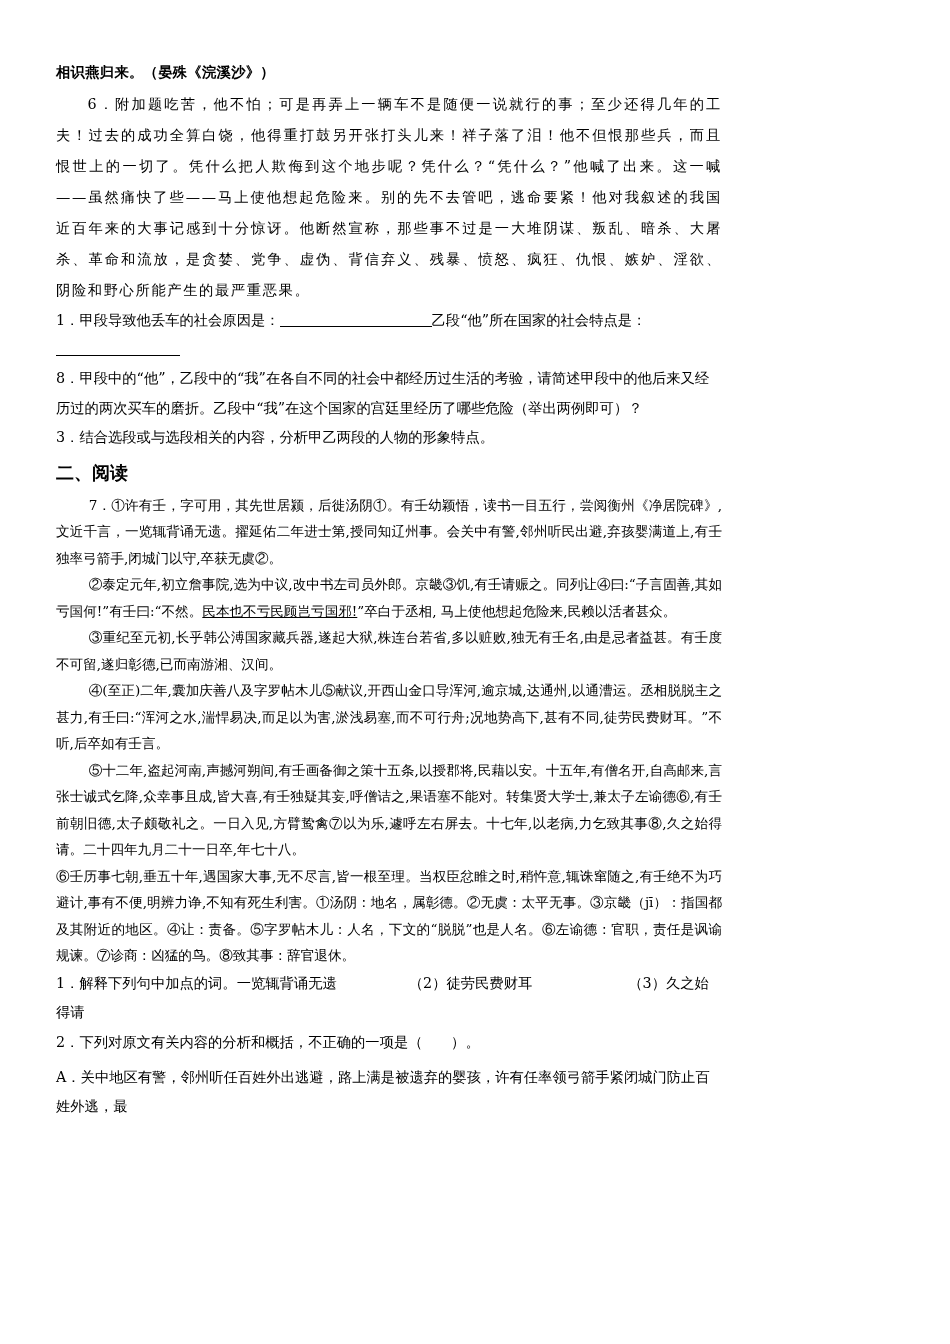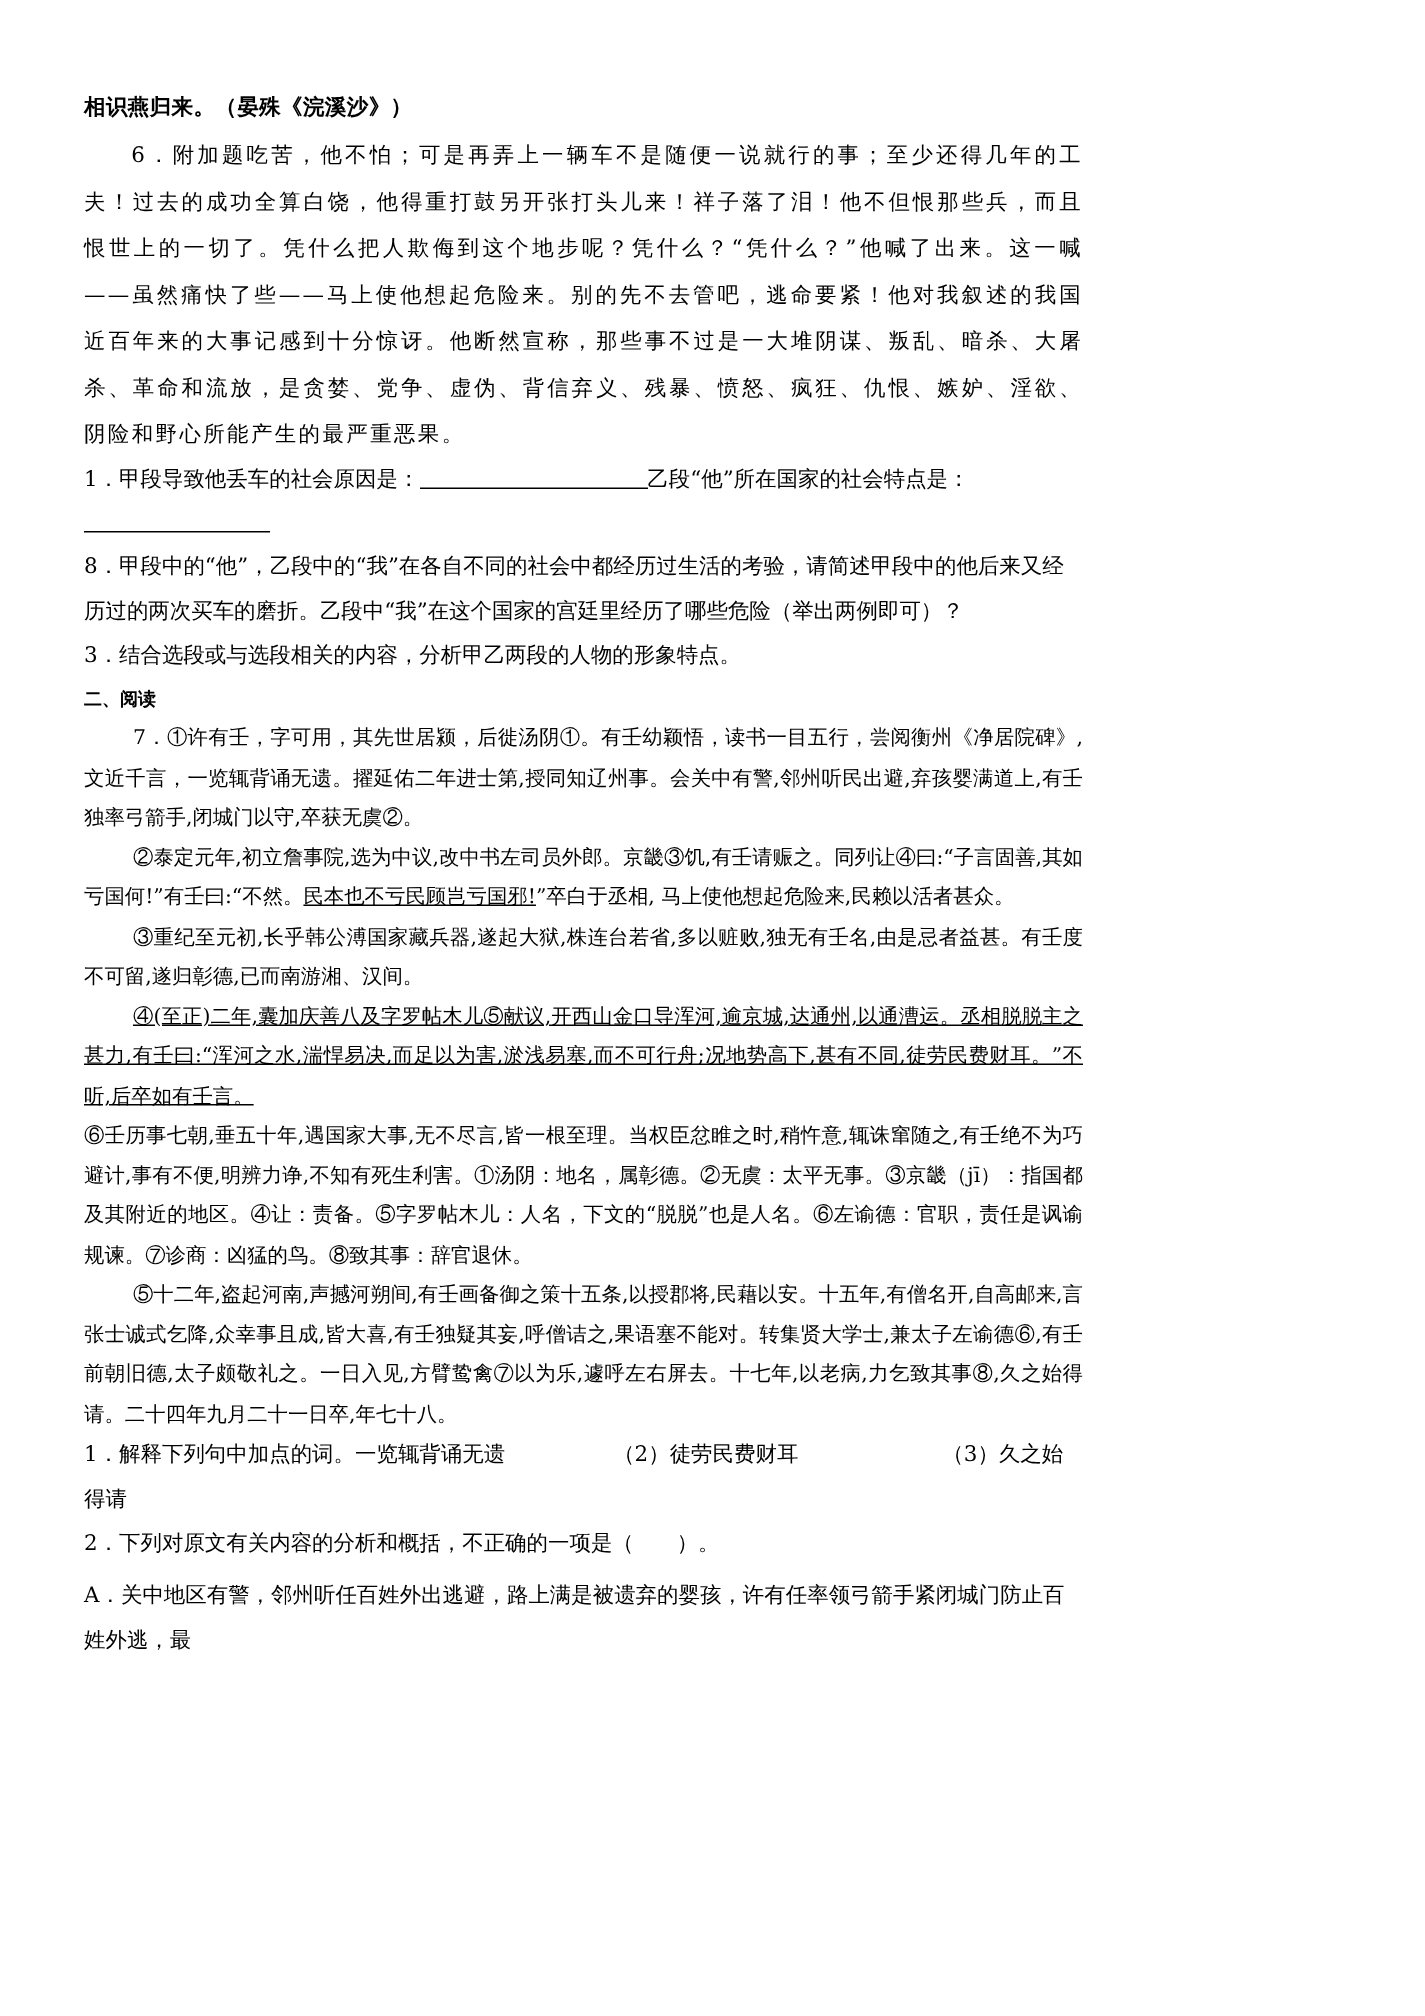--- a/index.html
+++ b/index.html
@@ -37,21 +37,21 @@
   }
   .indent2 {
     text-indent: 2.2em;
   }
   .q-line {
     font-size: 14.3px;
     line-height: 2.05;
   }
   .section-title {
     font-weight: bold;
-    font-size: 12px;
+    font-size: 18px;
     line-height: 2.1;
     margin-top: 2px;
   }
   .tight {
     font-size: 13.6px;
     line-height: 1.95;
     text-align: justify;
     text-justify: inter-ideograph;
   }
   .u {
@@ -90,25 +90,25 @@
   <div class="tight" style="text-indent:2.4em;">
     <span>7．</span><span>①许有壬，字可用，其先世居颍，后徙汤阴①。有壬幼颖悟，读书一目五行，尝阅衡州《净居院碑》,文近千言，一览辄背诵无遗。擢延佑二年进士第,授同知辽州事。会关中有警,邻州听民出避,弃孩婴满道上,有壬独率弓箭手,闭城门以守,卒获无虞②。</span>
   </div>
 
   <div class="tight" style="text-indent:2.4em;">
     <span>②泰定元年,初立詹事院,选为中议,改中书左司员外郎。京畿③饥,有壬请赈之。同列让④曰:“子言固善,其如亏国何!”有壬曰:“不然。</span><span class="u">民本也不亏民顾岂亏国邪!</span><span>”卒白于丞相, 马上使他想起危险来,民赖以活者甚众。</span>
   </div>
 
   <div class="tight" style="text-indent:2.4em;">③重纪至元初,长乎韩公溥国家藏兵器,遂起大狱,株连台若省,多以赃败,独无有壬名,由是忌者益甚。有壬度不可留,遂归彰德,已而南游湘、汉间。</div>
 
-  <div class="tight" style="text-indent:2.4em;text-decoration:underline;">④(至正)二年,囊加庆善八及字罗帖木儿⑤献议,开西山金口导浑河,逾京城,达通州,以通漕运。丞相脱脱主之甚力,有壬曰:“浑河之水,湍悍易决,而足以为害,淤浅易塞,而不可行舟;况地势高下,甚有不同,徒劳民费财耳。”不听,后卒如有壬言。</div>
+  <div class="tight" style="text-indent:2.4em;">④(至正)二年,囊加庆善八及字罗帖木儿⑤献议,开西山金口导浑河,逾京城,达通州,以通漕运。丞相脱脱主之甚力,有壬曰:“浑河之水,湍悍易决,而足以为害,淤浅易塞,而不可行舟;况地势高下,甚有不同,徒劳民费财耳。”不听,后卒如有壬言。</div>
+
+  <div class="tight" style="text-indent:2.4em;">⑤十二年,盗起河南,声撼河朔间,有壬画备御之策十五条,以授郡将,民藉以安。十五年,有僧名开,自高邮来,言张士诚式乞降,众幸事且成,皆大喜,有壬独疑其妄,呼僧诘之,果语塞不能对。转集贤大学士,兼太子左谕德⑥,有壬前朝旧德,太子颇敬礼之。一日入见,方臂鸷禽⑦以为乐,遽呼左右屏去。十七年,以老病,力乞致其事⑧,久之始得请。二十四年九月二十一日卒,年七十八。</div>
 
   <div class="tight">⑥壬历事七朝,垂五十年,遇国家大事,无不尽言,皆一根至理。当权臣忿睢之时,稍忤意,辄诛窜随之,有壬绝不为巧避计,事有不便,明辨力诤,不知有死生利害。①汤阴：地名，属彰德。②无虞：太平无事。③京畿（jī）：指国都及其附近的地区。④让：责备。⑤字罗帖木儿：人名，下文的“脱脱”也是人名。⑥左谕德：官职，责任是讽谕规谏。⑦诊商：凶猛的鸟。⑧致其事：辞官退休。</div>
-
-  <div class="tight" style="text-indent:2.4em;">⑤十二年,盗起河南,声撼河朔间,有壬画备御之策十五条,以授郡将,民藉以安。十五年,有僧名开,自高邮来,言张士诚式乞降,众幸事且成,皆大喜,有壬独疑其妄,呼僧诘之,果语塞不能对。转集贤大学士,兼太子左谕德⑥,有壬前朝旧德,太子颇敬礼之。一日入见,方臂鸷禽⑦以为乐,遽呼左右屏去。十七年,以老病,力乞致其事⑧,久之始得请。二十四年九月二十一日卒,年七十八。</div>
 
   <div class="q-line">
     <span class="seg">1．解释下列句中加点的词。一览辄背诵无遗</span><span class="seg gap-a">（2）徒劳民费财耳</span><span class="seg gap-b">（3）久之始得请</span>
   </div>
 
   <div class="q-line">2．下列对原文有关内容的分析和概括，不正确的一项是（　　）。</div>
 
   <div class="q-line" style="margin-top:6px;">A．关中地区有警，邻州听任百姓外出逃避，路上满是被遗弃的婴孩，许有任率领弓箭手紧闭城门防止百姓外逃，最</div>
 
 </div>

